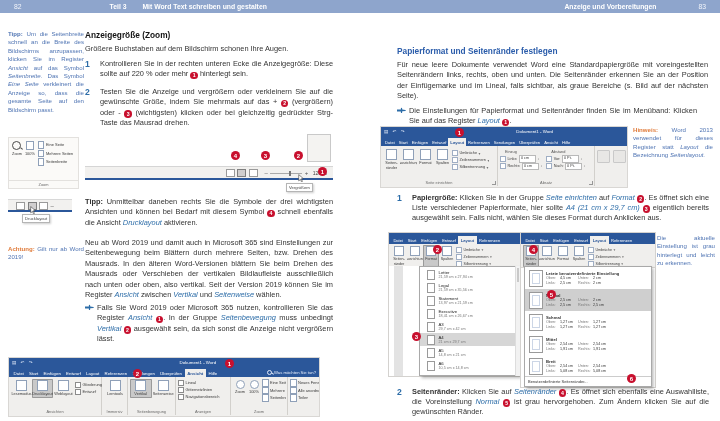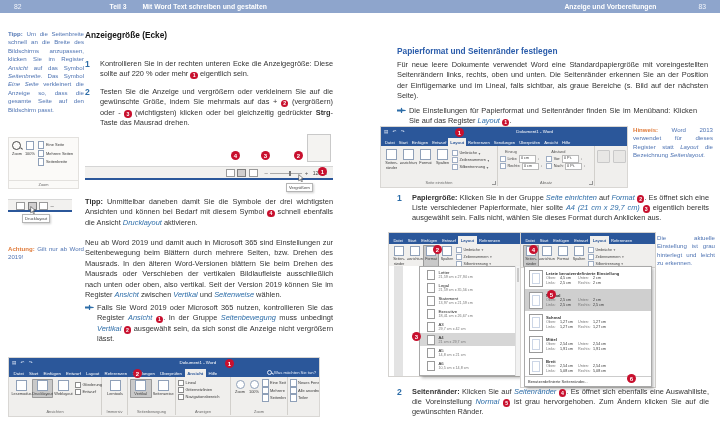--- a/index.html
+++ b/index.html
@@ -15,21 +15,21 @@
 
   
   .body-t{font-size:7.4px;line-height:10.4px;color:#333;text-align:justify;}
   .h-black{font-size:8.3px;font-weight:bold;color:#141414;}
   .h-blue{font-size:8.3px;font-weight:bold;color:#2a5caa;}
   .side-t{font-size:6.1px;line-height:8.4px;color:#4f74b3;text-align:justify;}
   .step{display:flex;}
   .step-num{width:15px;font-size:8.6px;font-weight:bold;color:#2d6da8;flex:none;}
   .step-body{flex:1;}
   .b{font-weight:bold;}
-  .key{font-weight:bold;}
+  .key{font-weight:normal;}
   .i{font-style:italic;color:#2d6da8;}
   .warn{font-weight:bold;color:#e07b3a;}
   .sbb{font-weight:bold;}
   .sbi{font-style:italic;}
   .co{display:inline-flex;width:7.5px;height:7.5px;border-radius:50%;background:#c8102e;color:#fff;
       font-size:5.2px;font-weight:bold;align-items:center;justify-content:center;vertical-align:-1px;}
   .cab{position:absolute;width:9px;height:9px;border-radius:50%;background:#c8102e;color:#fff;
        font-size:6px;font-weight:bold;display:flex;align-items:center;justify-content:center;z-index:9;}
   .bullet{display:flex;gap:3px;}
   .hand{flex:none;margin-top:1px;}
@@ -170,25 +170,26 @@
       </div>
       <div class="abs" style="left:0;right:0;top:17px;height:2px;background:#2b579a"></div>
       <svg class="cursorsvg" style="left:22px;top:13px" width="6" height="8" viewBox="0 0 10 14">
           <path d="M1,1 L9,8 L5.5,8.5 L7.5,13 L5.8,13.6 L4,9.5 L1,12 Z" fill="#fff" stroke="#333" stroke-width="1"></path>
         </svg>
       <span class="ttip" style="left:14px;top:21px">Drucklayout</span>
     </div>
 
     <div class="abs side-t" style="left:8px;top:232px;width:76px"><span class="warn">Achtung:</span><span> Gilt nur ab Word 2019!</span></div>
 
-    <div class="abs h-black" style="left:85px;top:17px">Anzeigegröße (Ecke)</div>
+    <div class="abs h-black" style="left:85px;top:17px">Anzeigegröße (Zoom)</div>
+    <div class="abs body-t" style="left:85px;top:31px;width:248px">Größere Buchstaben auf dem Bildschirm schonen Ihre Augen.</div>
 
     <div class="abs step" style="left:85px;top:46px;width:248px">
       <span class="step-num">1</span>
-      <span class="step-body body-t"><span>Kontrollieren Sie in der rechten unteren Ecke die Anzeigegröße: Diese sollte auf 220 % oder mehr </span><span class="co">1</span><span> eigentlich sein.</span></span>
+      <span class="step-body body-t"><span>Kontrollieren Sie in der rechten unteren Ecke die Anzeigegröße: Diese sollte auf 220 % oder mehr </span><span class="co">1</span><span> hinterlegt sein.</span></span>
     </div>
     <div class="abs step" style="left:85px;top:74px;width:248px">
       <span class="step-num">2</span>
       <span class="step-body body-t"><span>Testen Sie die Anzeige und vergrößern oder verkleinern Sie auf die gewünschte Größe, indem Sie mehrmals auf das + </span><span class="co">2</span><span> (vergrößern) oder - </span><span class="co">3</span><span> (wichtigsten) klicken oder bei gleichzeitig gedrückter </span><span class="key">Strg</span><span>-Taste das Mausrad drehen.</span></span>
     </div>
 
     <div class="abs" style="left:85px;top:117px;width:248px;height:64px">
       <div class="sb-corner"></div>
       <div class="sb-strip">
         <span class="vico"></span>
@@ -205,21 +206,21 @@
       <span class="cab" style="left:146px;top:21px">4</span>
       <span class="cab" style="left:176px;top:21px">3</span>
       <span class="cab" style="left:209px;top:21px">2</span>
       <span class="cab" style="left:233px;top:37px">1</span>
       <svg class="cursorsvg" style="left:213px;top:44px" width="6" height="8" viewBox="0 0 10 14">
           <path d="M1,1 L9,8 L5.5,8.5 L7.5,13 L5.8,13.6 L4,9.5 L1,12 Z" fill="#fff" stroke="#333" stroke-width="1"></path>
         </svg>
       <span class="ttip" style="left:201px;top:53px">Vergrößern</span>
     </div>
 
-    <div class="abs body-t" style="left:85px;top:184px;width:248px"><span class="b">Tipp:</span><span> Unmittelbar daneben damit Sie die Symbole der drei wichtigsten Ansichten und können bei Bedarf mit diesem Symbol </span><span class="co">4</span><span> schnell ebenfalls die Ansicht </span><span class="i">Drucklayout</span><span> aktivieren.</span></div>
+    <div class="abs body-t" style="left:85px;top:184px;width:248px"><span class="b">Tipp:</span><span> Unmittelbar daneben rechts Sie die Symbole der drei wichtigsten Ansichten und können bei Bedarf mit diesem Symbol </span><span class="co">4</span><span> schnell ebenfalls die Ansicht </span><span class="i">Drucklayout</span><span> aktivieren.</span></div>
     <div class="abs body-t" style="left:85px;top:225px;width:248px"><span>Neu ab Word 2019 und damit auch in Microsoft 365 sind Einstellungen zur Seitenbewegung beim Blättern durch mehrere Seiten, bzw. Drehen des Mausrads. In den älteren Word-Versionen blättern Sie beim Drehen des Mausrads oder Verschieben der vertikalen Bildlaufleiste ausschließlich nach unten oder oben, also vertikal. Seit der Version 2019 können Sie im Register </span><span class="i">Ansicht</span><span> zwischen </span><span class="i">Vertikal</span><span> und </span><span class="i">Seitenweise</span><span> wählen.</span></div>
 
     <div class="abs bullet" style="left:85px;top:290px;width:248px">
       <svg class="hand" width="9" height="7" viewBox="0 0 20 14">
           <path d="M0 4.6 L8.6 4.6 L8.6 2.6 Q8.6 1.1 10 1.1 Q11.3 1.1 11.4 2.6 L11.7 4.9 L18.6 5.8 Q19.6 6 19.6 6.9 Q19.6 7.8 18.6 8 L11.7 8.9 L11.4 11.2 Q11.3 12.7 10 12.7 Q8.6 12.7 8.6 11.2 L8.6 9.2 L0 9.2 Z" fill="#2d6da8"></path>
         </svg>
       <span class="body-t"><span>Falls Sie Word 2019 oder Microsoft 365 nutzen, kontrollieren Sie das Register </span><span class="i">Ansicht</span><span> </span><span class="co">1</span><span>. In der Gruppe </span><span class="i">Seitenbewegung</span><span> muss unbedingt </span><span class="i">Vertikal</span><span> </span><span class="co">2</span><span> ausgewählt sein, da sich sonst die Anzeige nicht vergrößern lässt.</span></span>
     </div>
 
     <div class="rib abs" style="left:8px;top:344px;width:310px;height:58px">

